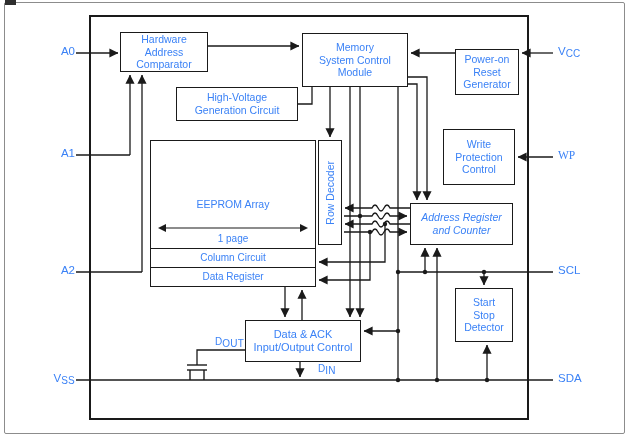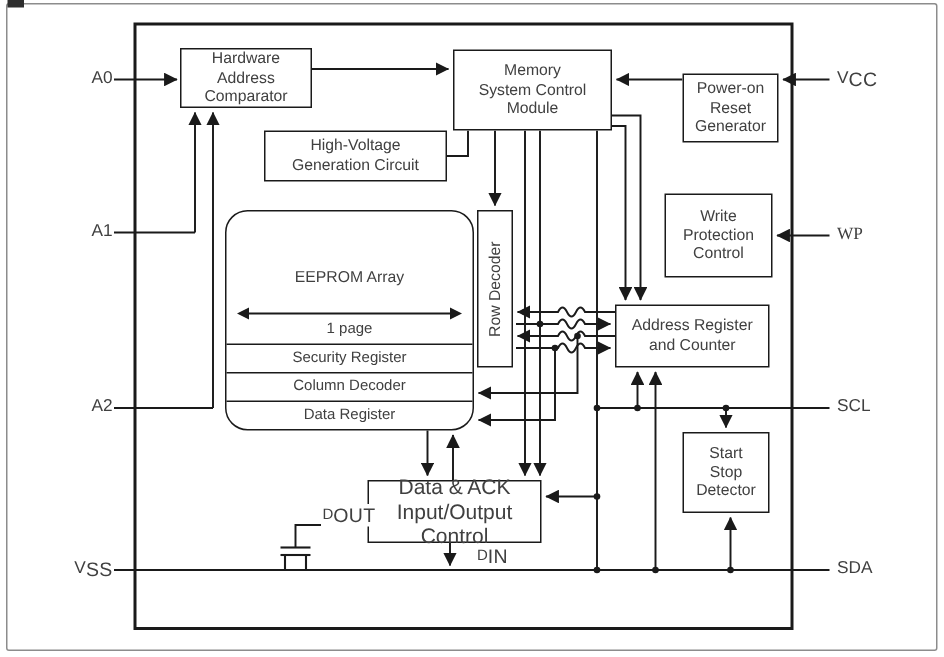--- a/index.html
+++ b/index.html
@@ -1,52 +1,52 @@
 <!DOCTYPE html>
 <html><head>
 <meta charset="utf-8">
 <style>
   html,body{margin:0;padding:0;background:#fff;}
   #stage{
     position:relative;width:629px;height:438px;background:#ffffff;
-    font-family:"Liberation Sans", sans-serif;color:#404040;overflow:hidden;
+    font-family:"Liberation Sans", sans-serif;color:#3b82f6;overflow:hidden;
   }
   .page-border{position:absolute;left:4px;top:2px;width:619px;height:430px;
     border:1px solid #8c8c8c;border-radius:2px;}
   .corner-mark{position:absolute;left:5px;top:0;width:11px;height:5px;background:#2e2e2e;}
   .chip{position:absolute;left:89px;top:15px;width:440px;height:405px;
     border:2px solid #1a1a1a;box-sizing:border-box;background:transparent;}
   svg.wires{position:absolute;left:0;top:0;width:629px;height:438px;z-index:1;}
   .blk{
     position:absolute;z-index:2;box-sizing:border-box;background:#fff;
     border:1.5px solid #1a1a1a;display:flex;align-items:center;justify-content:center;
     text-align:center;font-size:10.5px;line-height:1.2;
   }
   .blk .lbl{white-space:pre-line;}
   .b-hac{left:120px;top:32px;width:88px;height:40px;}
   .b-mscm{left:302px;top:33px;width:106px;height:54px;}
   .b-porg{left:455px;top:31px;width:64px;height:46px;margin-top:18px;}
   .b-hvgc{left:176px;top:87px;width:122px;height:34px;}
   .b-wpc{left:443px;top:129px;width:72px;height:56px;}
-  .b-arc{left:410px;top:203px;width:103px;height:42px;}
+  .b-arc{left:410px;top:203px;width:103px;height:42px;font-style:italic;}
   .b-ssd{left:455px;top:288px;width:58px;height:54px;}
-  .b-dack{left:245px;top:320px;width:116px;height:42px;font-size:14px;}
+  .b-dack{left:245px;top:320px;width:116px;height:42px;font-size:11px;}
   .b-rowdec{left:318px;top:140px;width:24px;height:105px;}
   .b-rowdec .vert{writing-mode:vertical-rl;transform:rotate(180deg);font-size:10.5px;}
   .b-stack{left:150px;top:140px;width:166px;height:147px;display:flex;flex-direction:column;
-    align-items:stretch;justify-content:flex-start;padding:0;border-radius:15px;}
+    align-items:stretch;justify-content:flex-start;padding:0;}
   .stack-array{flex:1;display:flex;flex-direction:column;align-items:center;justify-content:flex-end;}
   .stack-array .lbl{margin-bottom:12px;}
   .stack-array .page-lbl{font-size:10px;margin:0 0 3px 0;}
   .stack-row{height:18px;border-top:1.5px solid #1a1a1a;display:flex;align-items:center;
     justify-content:center;font-size:10px;}
   .pin{position:absolute;z-index:2;font-size:11.5px;background:#fff;padding:0 1px;}
   .pin.r{text-align:left;}
   .pin.l{text-align:right;}
-  .sub{font-size:13px;vertical-align:-2px;letter-spacing:.2px;}
+  .sub{font-size:10px;vertical-align:-2px;letter-spacing:.2px;}
   .siglbl{position:absolute;z-index:3;font-size:10px;background:#fff;padding:0 1px;}
 </style>
 </head>
 <body>
 
 <div id="stage">
   <div class="page-border"></div>
   <div class="corner-mark"></div>
   <div class="chip"></div>
 
@@ -161,24 +161,21 @@
     <div class="stack-array">
       <span class="lbl">EEPROM Array</span>
       <svg width="152" height="10" viewBox="0 0 152 10">
         <path d="M8 5 H144" stroke="#1a1a1a" stroke-width="1.2" fill="none"></path>
         <path d="M9 1 L1 5 L9 9 z" fill="#1a1a1a"></path>
         <path d="M143 1 L151 5 L143 9 z" fill="#1a1a1a"></path>
       </svg>
       <span class="page-lbl">1 page</span>
     </div>
     <div class="stack-row">
-      <span>Security Register</span>
-    </div>
-    <div class="stack-row">
-      <span>Column Decoder</span>
+      <span>Column Circuit</span>
     </div>
     <div class="stack-row">
       <span>Data Register</span>
     </div>
   </div>
 
   <div class="pin l" style="left:44px;top:45px;width:30px;">
     <span>A0</span><span class="sub"></span>
   </div>
   <div class="pin l" style="left:44px;top:147px;width:30px;">

